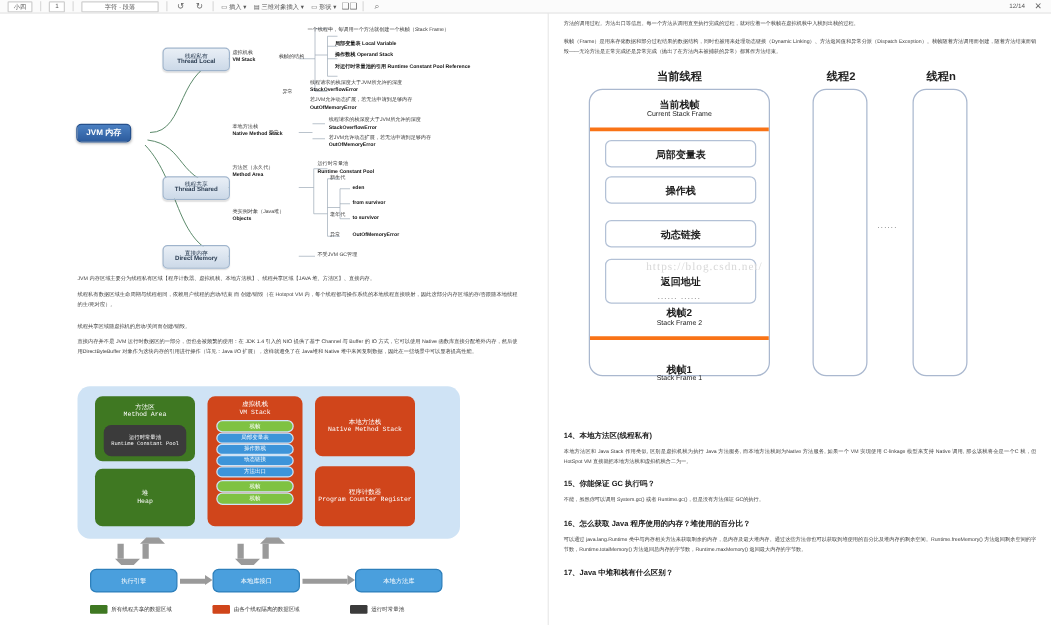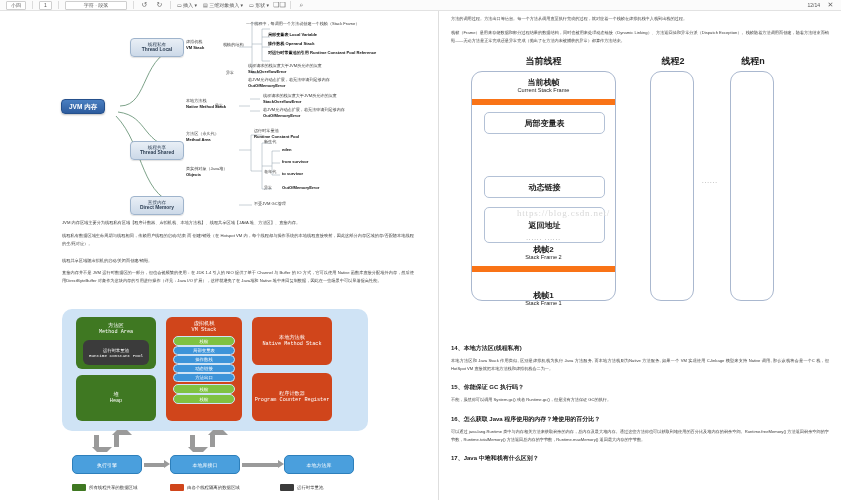--- a/index.html
+++ b/index.html
@@ -95,21 +95,21 @@
   .rp-h { font-size:6px; font-weight:bold; color:#1a1a1a; }
   .rp-pad { padding: 0 12px; }
 
   
   .sf-wrap { position:relative; width:402px; height:285px; }
   .sf-title { position:absolute; font-size:9px; font-weight:bold; color:#222; text-align:center; }
   .sf-col {
     position:absolute; border:1px solid #aab8cf; border-radius:11px; background:#fff;
   }
   .sf-cell {
-    position:absolute; left:0; width:100%; border-bottom:6px solid #f97316;
+    position:absolute; left:0; width:100%; border-bottom:3px solid #f97316;
     display:flex; flex-direction:column; align-items:center; justify-content:center;
     text-align:center; line-height:1.2;
   }
   .sf-cell-t1 { font-size:8px; font-weight:bold; color:#1d1d1d; }
   .sf-cell-t2 { font-size:5.6px; color:#1d1d1d; }
   .sf-inner {
     position:absolute; border:1px solid #b3c1d6; border-radius:5px; background:#fff;
     display:flex; align-items:center; justify-content:center;
     font-size:8px; font-weight:bold; color:#1d1d1d;
   }
@@ -342,20 +342,21 @@
       <div class="sf-title" style="left:285px; top:2px; width:58px;">线程n</div>
 
       <div class="sf-col" style="left:32px; top:18px; width:145px; height:230px;">
 
         <div class="sf-cell" style="top:0; height:33px;">
           <span class="sf-cell-t1">当前栈帧</span>
           <span class="sf-cell-t2">Current Stack Frame</span>
         </div>
 
         <div class="sf-inner" style="left:12px; top:40px; width:121px; height:22px;">局部变量表</div>
+        <div class="sf-inner" style="left:12px; top:69px; width:121px; height:22px;">操作栈</div>
         <div class="sf-inner" style="left:12px; top:104px; width:121px; height:22px;">动态链接</div>
         <div class="sf-inner" style="left:12px; top:135px; width:121px; height:36px;">返回地址</div>
 
         <div class="sf-dots" style="top:163px;">...... ......</div>
 
         <div class="sf-cell" style="top:167px; height:33px;">
           <span class="sf-cell-t1">栈帧2</span>
           <span class="sf-cell-t2">Stack Frame 2</span>
         </div>
         <div class="sf-cell" style="top:210px; height:33px; border-bottom:none;">

